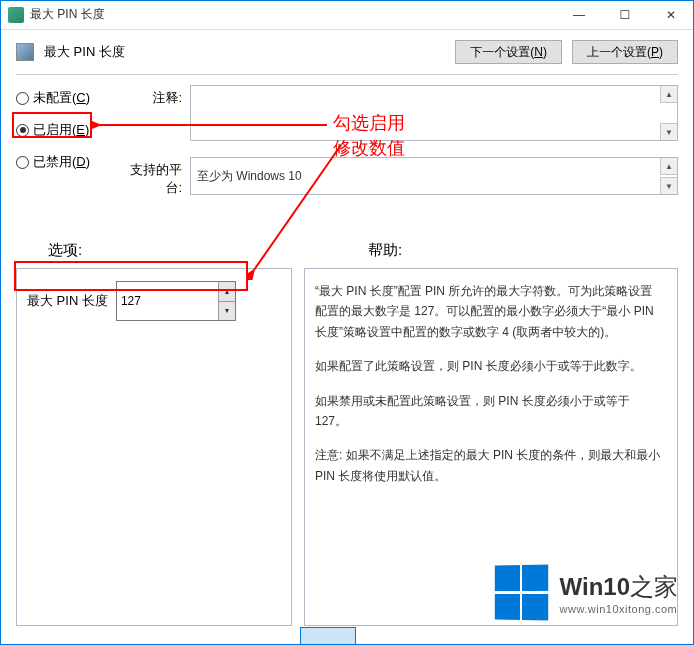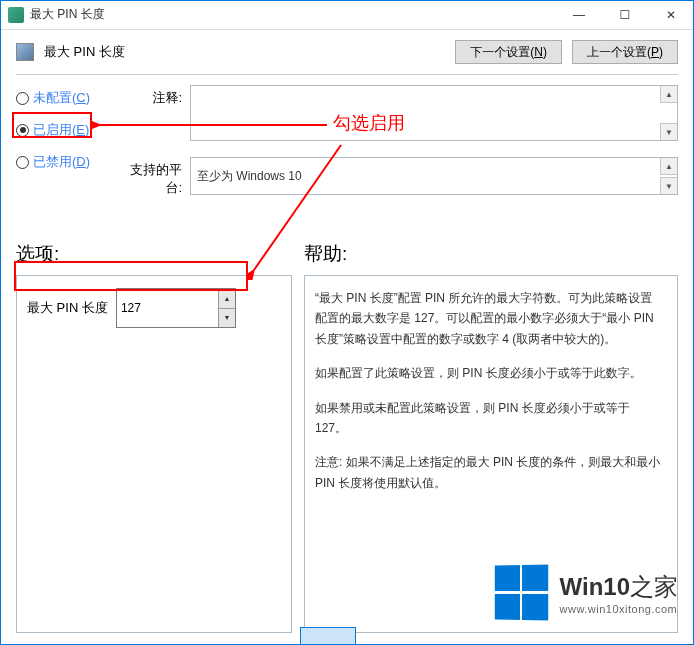--- a/index.html
+++ b/index.html
@@ -66,21 +66,21 @@
   }
   .radio-col {
     width: 96px;
     padding-top: 4px;
   }
   .radio-item {
     display: flex;
     align-items: center;
     gap: 4px;
     font-size: 13px;
-    color: #3b82f6;
+    color: #000000;
     margin-bottom: 14px;
     cursor: pointer;
   }
   .radio-circle {
     width: 13px; height: 13px;
     border: 1px solid #333;
     border-radius: 50%;
     display: flex; align-items: center; justify-content: center;
     flex-shrink: 0;
   }
@@ -123,21 +123,21 @@
     font-size: 8px; color: #555;
   }
   .scroll-up { top: 0; border-bottom: 1px solid #c5c5c5; }
   .scroll-down { bottom: 0; border-top: 1px solid #c5c5c5; }
 
   .section-labels {
     display: flex;
     padding: 28px 16px 4px 16px;
     gap: 12px;
   }
-  .section-labels > div { font-size: 19px; color: #000; }
+  .section-labels > div { font-size: 15px; color: #000; margin-left: 32px; }
   .sec-options { width: 276px; }
   .sec-help { flex: 1; }
 
   .lower-zone {
     display: flex;
     padding: 4px 16px 0 16px;
     gap: 12px;
     height: 362px;
   }
   .options-panel, .help-panel {
@@ -328,20 +328,21 @@
   <defs>
       <marker id="ah2" markerWidth="10" markerHeight="8" refX="1" refY="4" orient="auto">
         <polygon points="10 0, 0 4, 10 8" fill="#ff0000"></polygon>
       </marker>
     </defs>
   <line x1="95" y1="5" x2="8" y2="130" stroke="#ff0000" stroke-width="2" marker-end="url(#ah2)"></line>
 </svg>
 
 <div class="anno-text" style="left:333px; top:111px;">
   <div>勾选启用</div>
+  <div>修改数值</div>
 </div>
 
 <div class="watermark">
   <div class="win-logo">
     <div class="q"></div>
       <div class="q"></div>
       <div class="q"></div>
       <div class="q"></div>
   </div>
   <div class="wm-text">

